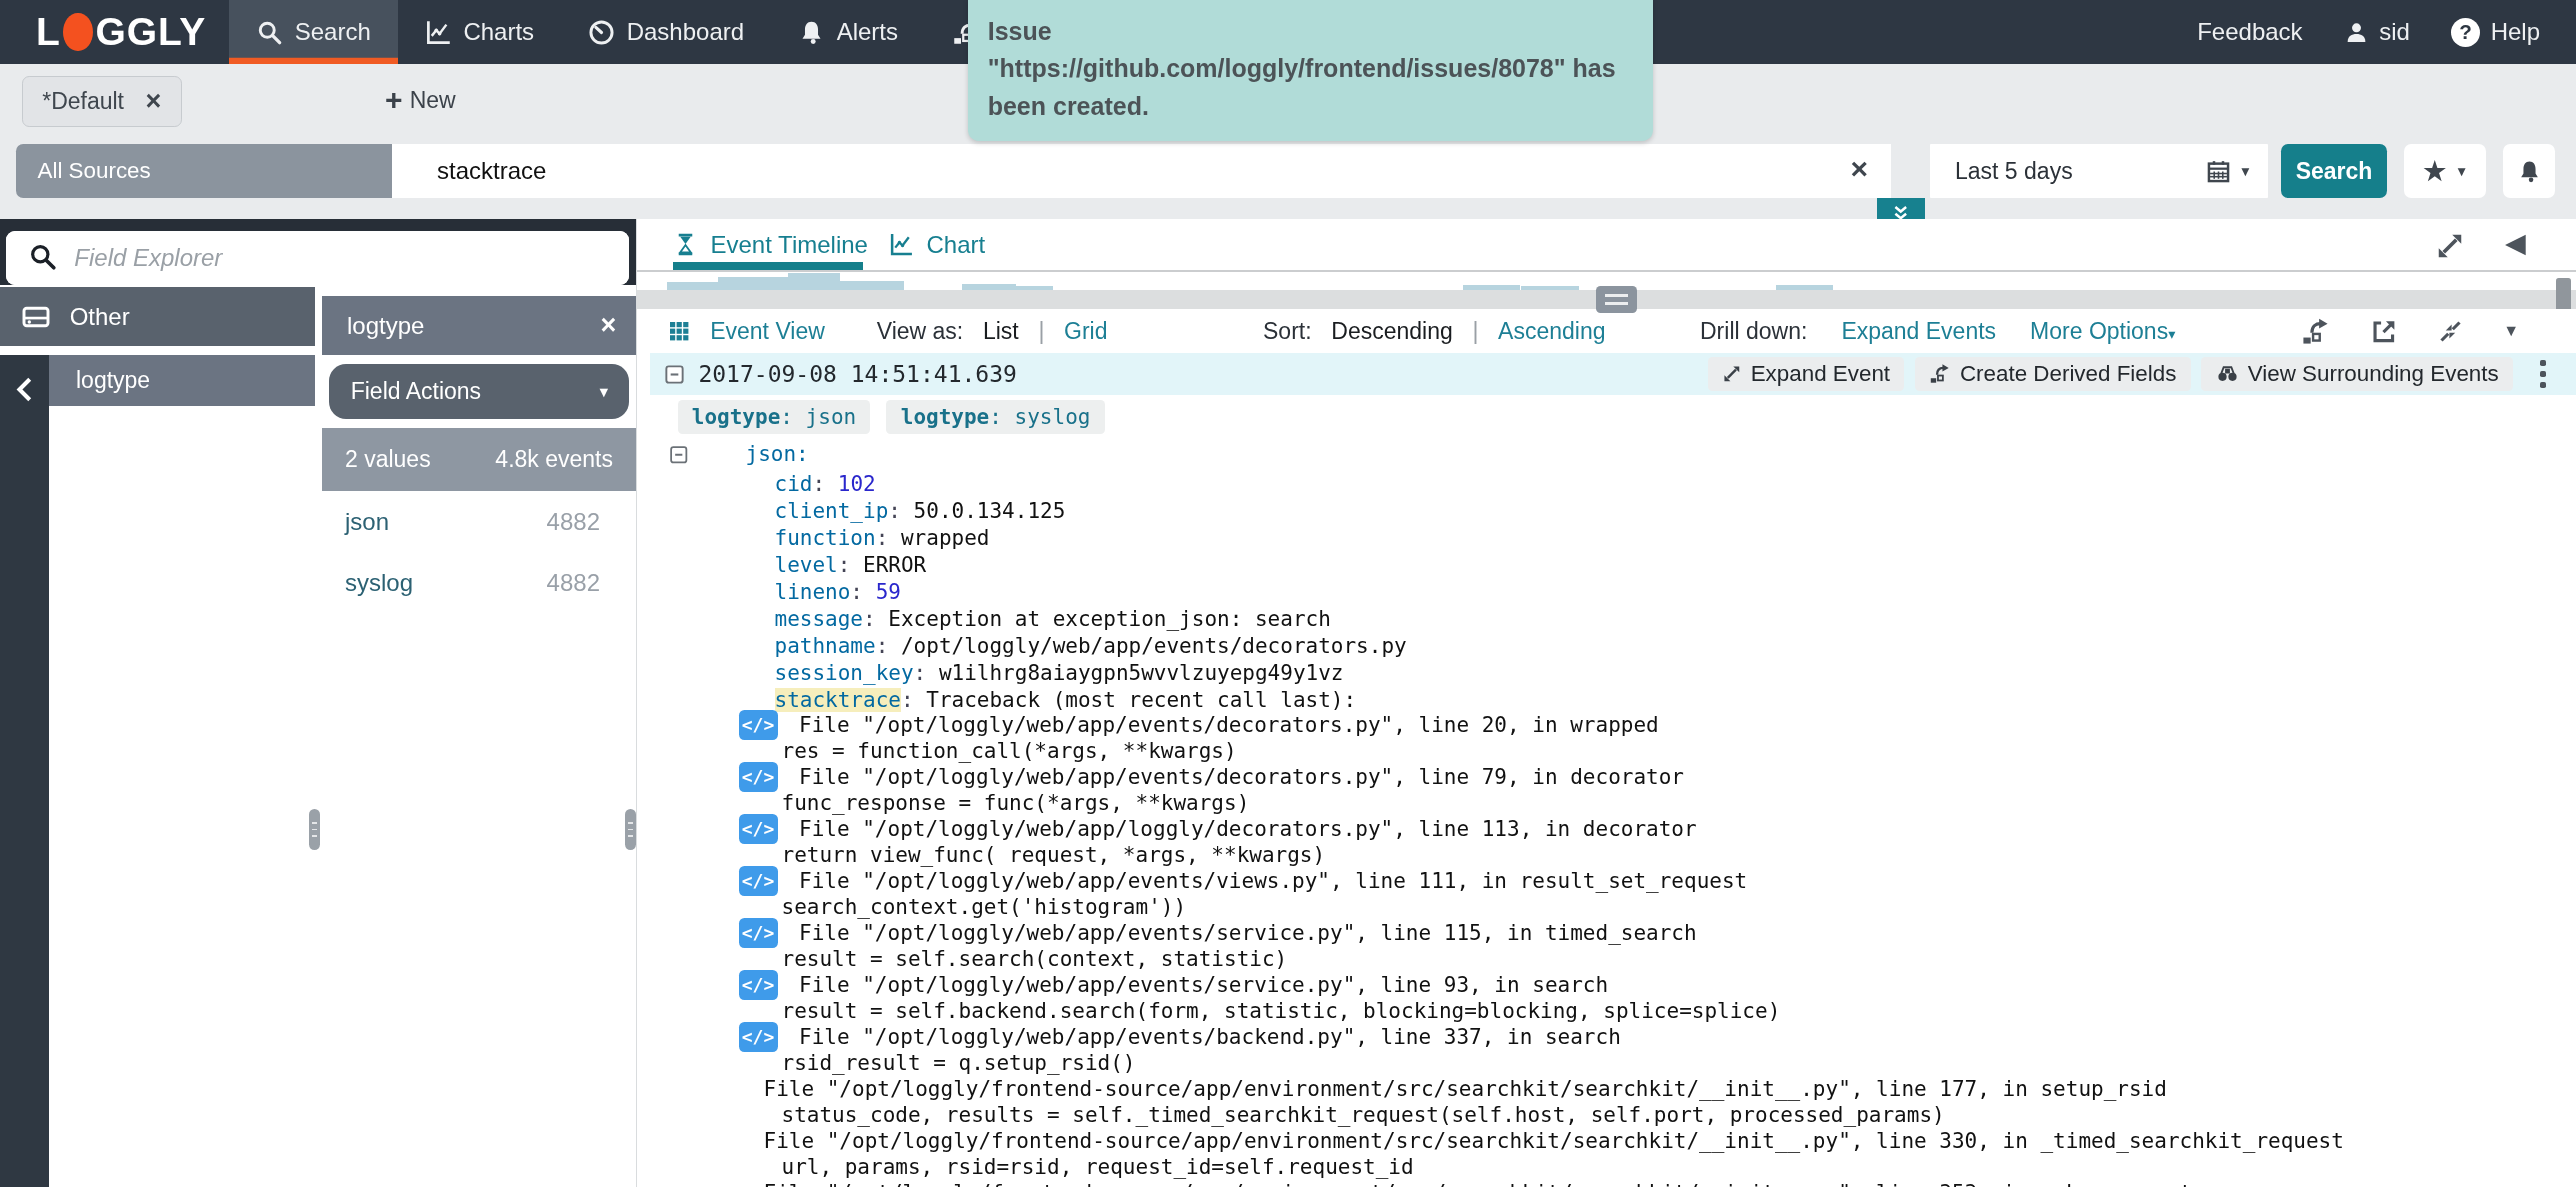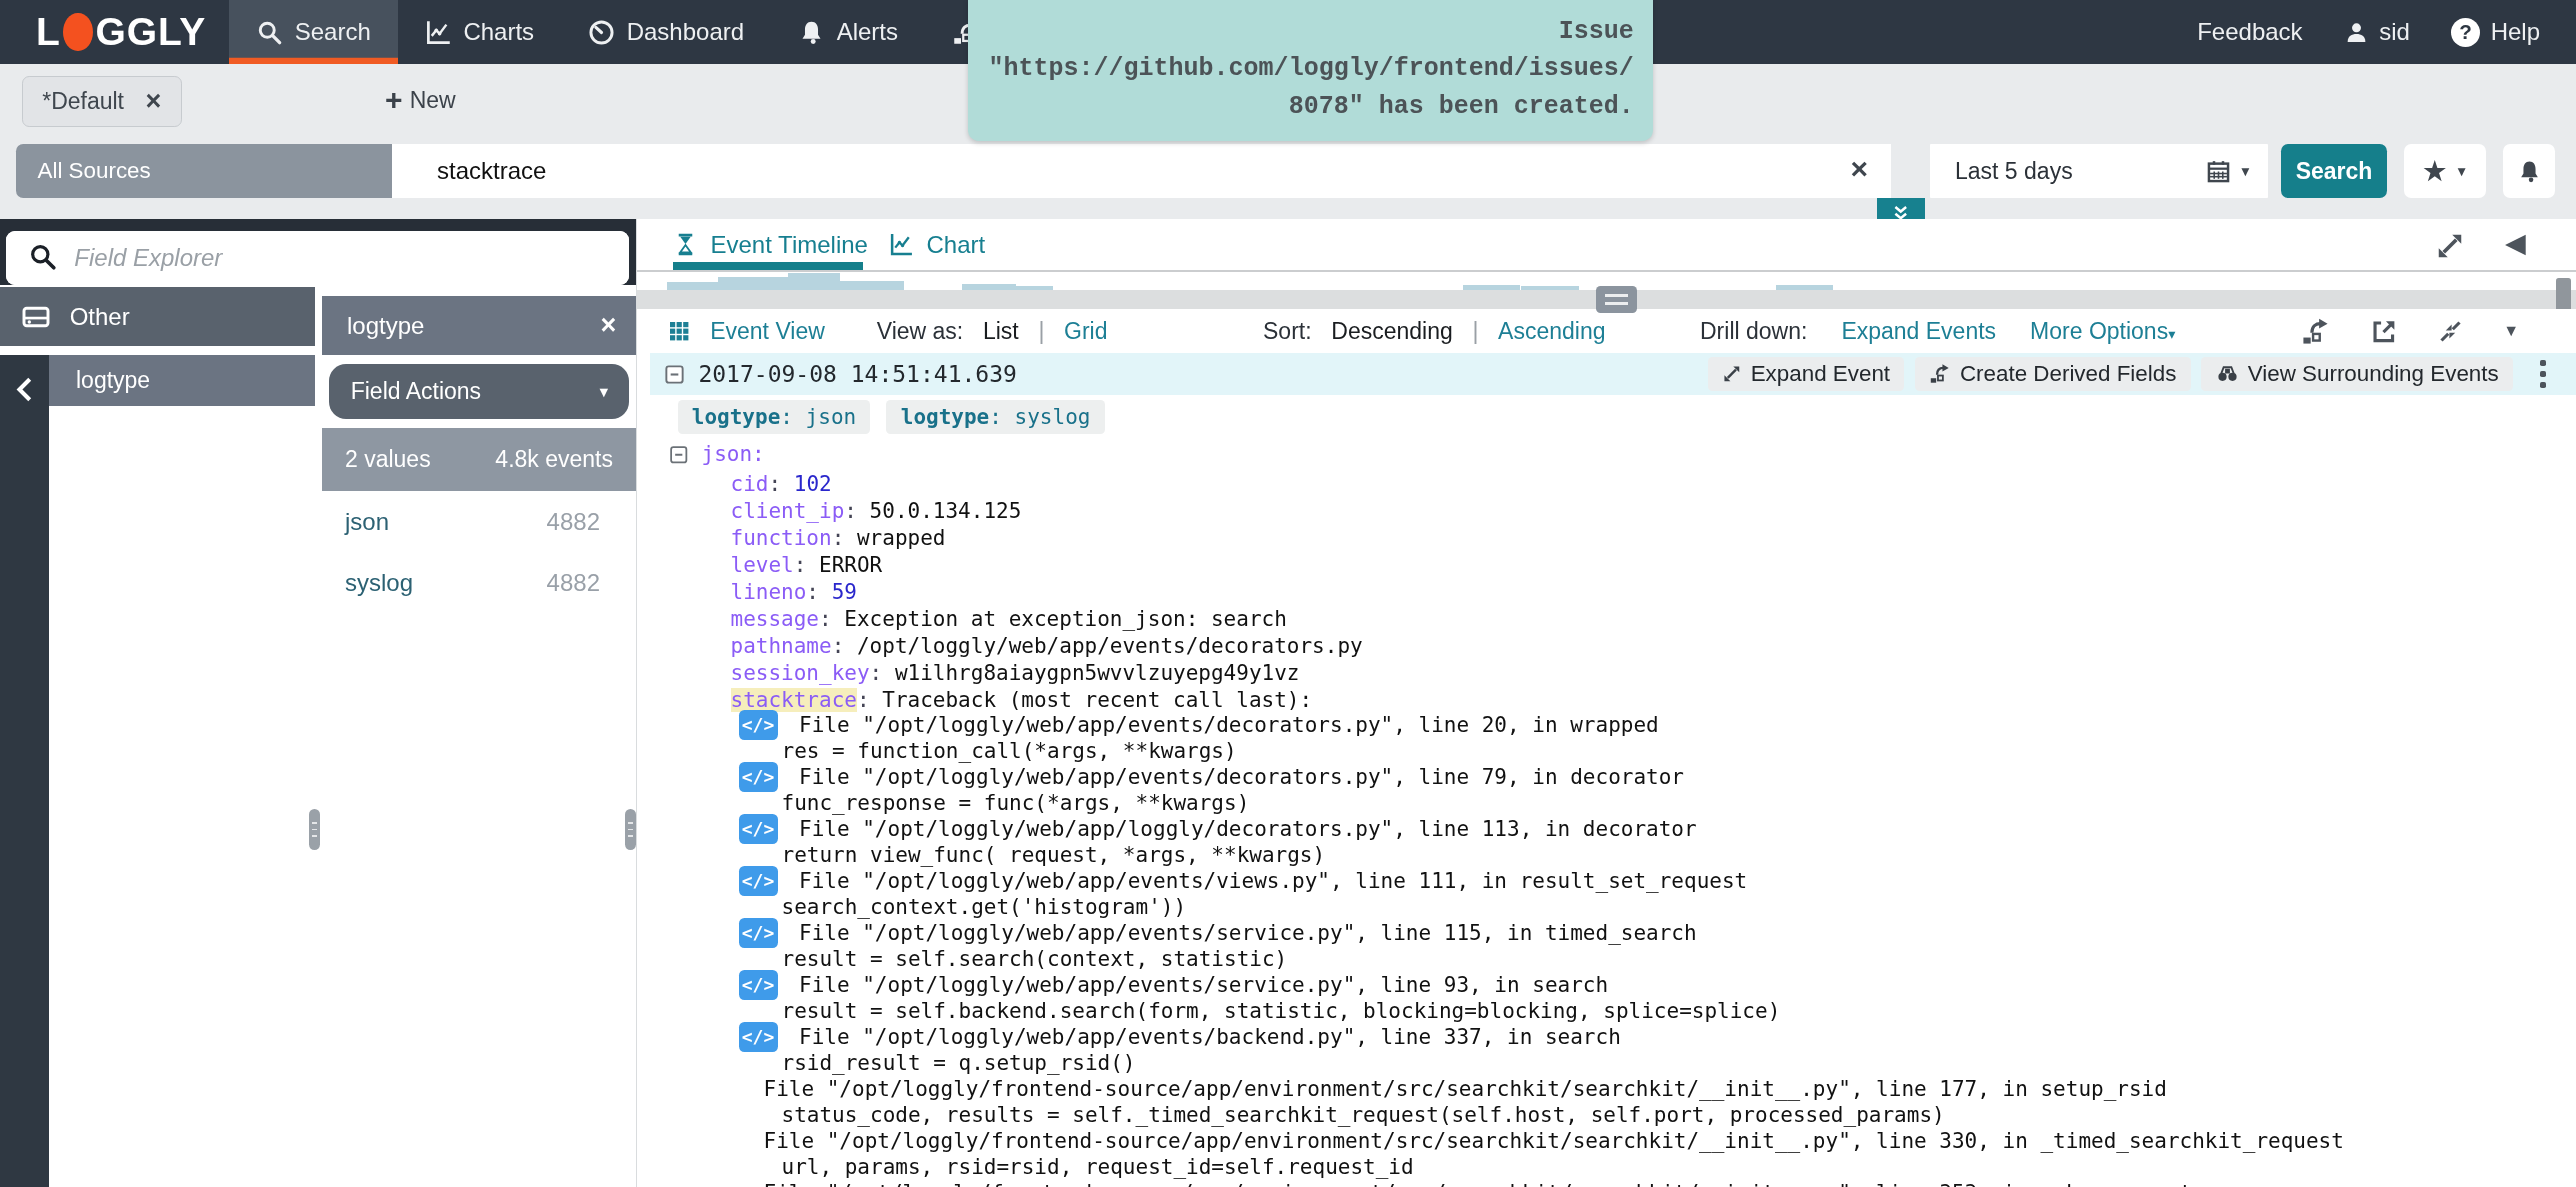--- a/index.html
+++ b/index.html
@@ -14,22 +14,22 @@
   .nav-item{display:flex;align-items:center;gap:11.6px;padding:0 27px;color:#eef0f2;font-size:24px;cursor:pointer;}
   .nav-item.active{background:#47515d;box-shadow:inset 0 -6.3px 0 #f05b24;}
   .nav-right{margin-left:auto;display:flex;align-items:center;gap:41px;padding-right:36px;color:#eef0f2;font-size:24px;}
   .nav-right .grp{display:flex;align-items:center;gap:10.7px;}
   .qcircle{width:29px;height:29px;border-radius:50%;background:#fff;color:#2e3743;font-weight:800;font-size:20.6px;
            display:flex;align-items:center;justify-content:center;}
   .ic{display:inline-block;vertical-align:middle;}
 
   
   .toast{position:absolute;left:968px;top:0;width:646px;background:#b1dcd8;color:#4c5357;z-index:50;
-         border-radius:0 0 10.7px 10.7px;padding:12.5px 19.7px 16px;text-align:right;font-size:25px;font-weight:700;
-         line-height:1.5;overflow-wrap:anywhere;box-shadow:0 1.8px 5.4px rgba(0,0,0,.18);font-family:Liberation Mono, monospace;}
+         border-radius:0 0 10.7px 10.7px;padding:12.5px 19.7px 16px;text-align:left;font-size:25px;font-weight:700;
+         line-height:1.5;overflow-wrap:anywhere;box-shadow:0 1.8px 5.4px rgba(0,0,0,.18);}
 
   
   .tabrow{position:absolute;top:64px;left:0;width:100%;height:74px;background:#e9ebed;}
   .doc-tab{position:absolute;left:21.5px;top:11.6px;height:49px;background:#e2e4e7;border:1.8px solid #c7cbcf;border-radius:7.2px;
            display:flex;align-items:center;gap:21.5px;padding:0 19.7px;font-size:23px;color:#3f464e;}
   .doc-tab .x{font-size:27px;font-weight:700;color:#3f464e;cursor:pointer;}
   .new-tab{position:absolute;left:385px;top:11.6px;height:49px;display:flex;align-items:center;gap:7.2px;font-size:23px;color:#3b424a;cursor:pointer;}
   .new-tab .plus{font-size:30px;font-weight:700;line-height:1;}
 
   
@@ -124,21 +124,21 @@
   .pill .picon{color:#3a4047;display:flex;}
   .kebab{position:absolute;right:30px;top:7.2px;display:flex;flex-direction:column;gap:4.5px;cursor:pointer;}
   .kebab i{width:6.3px;height:6.3px;border-radius:1.8px;background:#4d545c;display:block;}
 
   .ebody{position:absolute;top:176px;left:12.5px;right:0;bottom:0;background:#fff;overflow:hidden;
          font-family:"DejaVu Sans Mono",monospace;font-size:21px;color:#111;}
   .tags{display:flex;gap:16px;margin:5.4px 0 5.4px 28px;}
   .tag{background:#edefef;border-radius:4.5px;height:34px;display:flex;align-items:center;padding:0 14.3px;color:#19718a;}
   .tag b{font-weight:700;}
   .root-row{display:flex;align-items:center;gap:12.5px;padding-left:18px;height:29px;}
-  .key{color:#8b5cf6;}
+  .key{color:#0369a1;margin-left:44px;}
   .key.hl{background:#f6eebc;}
   .colon{color:#445;}
   .num{color:#2a27cc;}
   .str{color:#111;}
   .kv-row{padding-left:81px;height:27px;display:flex;align-items:flex-end;}
   .frame-file{padding-left:89px;height:26px;display:flex;align-items:center;gap:21.5px;}
   .frame-file.noicon{padding-left:114px;}
   .frame-code{padding-left:132px;height:26px;display:flex;align-items:center;}
   .code-icon{width:39px;height:30px;background:#3f9bea;border-radius:5.4px;color:#fff;font-weight:700;font-size:18px;
              display:flex;align-items:center;justify-content:center;flex:none;cursor:pointer;}

